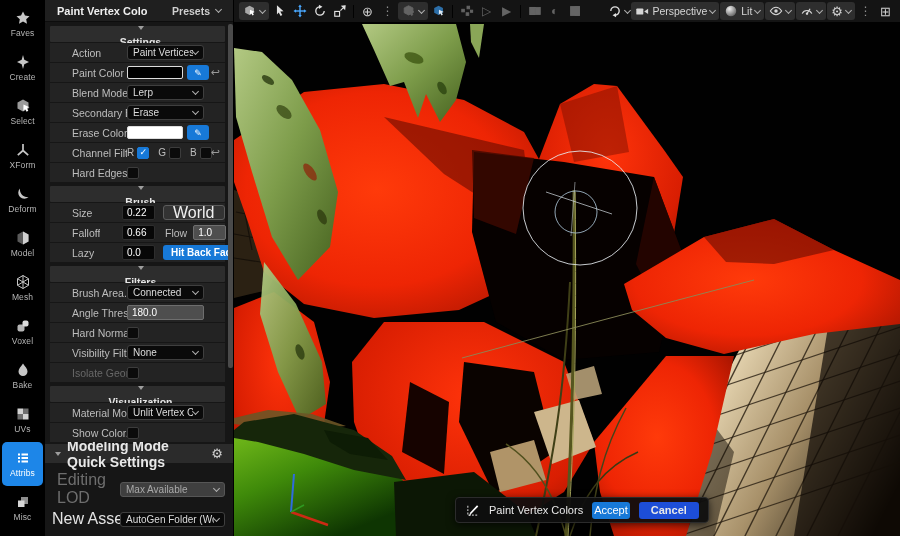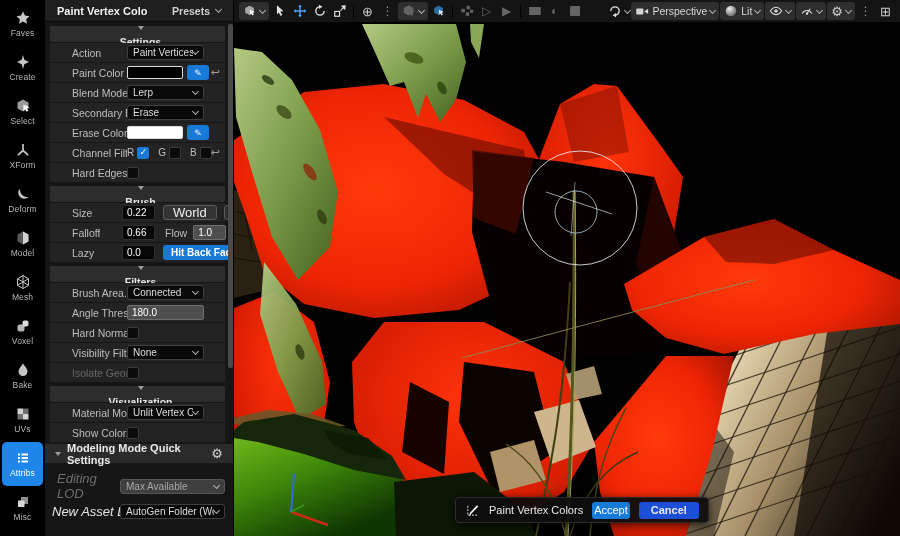--- a/index.html
+++ b/index.html
@@ -36,29 +36,29 @@
   .dd.gray { background:#3f3f3f; border-color:#565656; color:#a9a9a9; }
   .swatch { width:56px; height:13px; border:1px solid #dcdcdc; border-radius:2px; flex:none; }
   .pencil { width:22px; height:15px; background:#1779d8; border-radius:3px; color:#fff; display:flex; align-items:center; justify-content:center; font-size:9px; margin-left:4px; flex:none; }
   .pencil.dark { background:#2e2e2e; border:1px solid #5a5a5a; }
   .cb { width:12px; height:12px; background:#0b0b0b; border:1px solid #3c3c3c; border-radius:2px; flex:none; }
   .cb.on { background:#1779d8; border-color:#1779d8; color:#fff; font-size:9px; display:flex; align-items:center; justify-content:center; line-height:1; }
   .chlbl { font-size:10px; color:#bdbdbd; margin:0 3px 0 0; }
   .chgrp { display:flex; align-items:center; gap:0; }
   .num { width:33px; height:15px; background:#070707; border:1px solid #2e2e2e; border-radius:2px; color:#fff; font-size:10px; display:flex; align-items:center; padding:0 4px; flex:none; }
   .num.lt { background:#4e4e4e; border-color:#6e6e6e; }
-  .btn-sm { height:15px; padding:0 9px; background:#333; border:1px solid #5c5c5c; border-radius:3px; color:#efefef; font-size:13px; display:flex; align-items:center; margin-left:8px; }
+  .btn-sm { height:15px; padding:0 9px; background:#333; border:1px solid #5c5c5c; border-radius:3px; color:#efefef; font-size:16px; display:flex; align-items:center; margin-left:8px; }
   .btn-blue { height:15px; padding:0 8px; background:#1779d8; border-radius:3px; color:#fff; font-size:10px; font-weight:bold; display:flex; align-items:center; margin-left:8px; white-space:nowrap; }
   .inl { font-size:10.5px; color:#bdbdbd; margin:0 6px 0 10px; }
   .qs-h { height:19px; background:#2b2b2b; margin:2px -8px 0 -5px; padding:0 10px; display:flex; align-items:center; gap:6px; }
-  .qs-h .txt { font-size:11px; font-weight:bold; color:#e8e8e8; }
+  .qs-h .txt { font-size:14px; font-weight:bold; color:#e8e8e8; }
   .qs-h .gear { margin-left:auto; font-size:13px; color:#cfcfcf; }
   .qs-row { margin-top:8px; display:flex; align-items:center; padding-left:7px; }
   .qs-row.second { margin-top:3px; padding-left:2px; }
-  .qs-lab { font-size:13px; flex:none;font-style:italic; }
+  .qs-lab { font-size:16px; flex:none; }
   .qs-lab.gray { color:#6e6e6e; width:63px; }
   .qs-lab.white { color:#e4e4e4; width:68px; white-space:nowrap; overflow:hidden; }
   .scrollbar { position:absolute; top:24px; right:0; width:5px; height:486px; }
   .scrollbar .thumb { width:5px; height:344px; background:#4a4a4a; border-radius:2px; }
 
   
   .viewport { flex:1; position:relative; background:#000; overflow:hidden; }
   .vtoolbar { height:22px; background:#141414; display:flex; align-items:center; gap:1px; padding:0 5px; position:relative; z-index:3; }
   .vtb { height:18px; min-width:19px; display:flex; align-items:center; justify-content:center; gap:3px; border-radius:3px; color:#cfcfcf; font-size:12px; }
   .vtb svg { width:14px; height:14px; }

